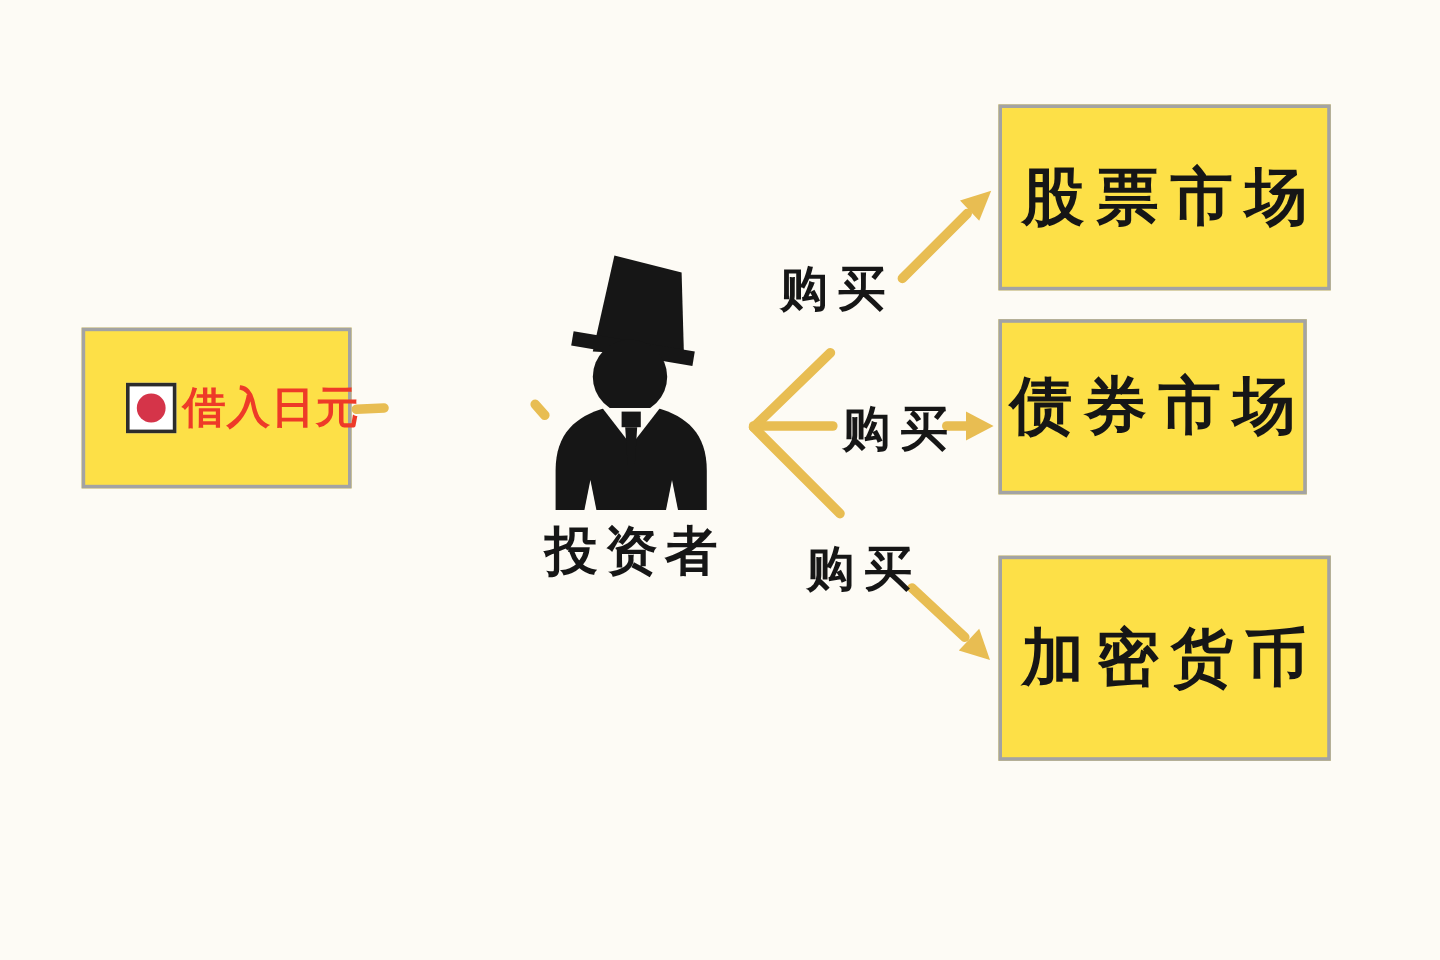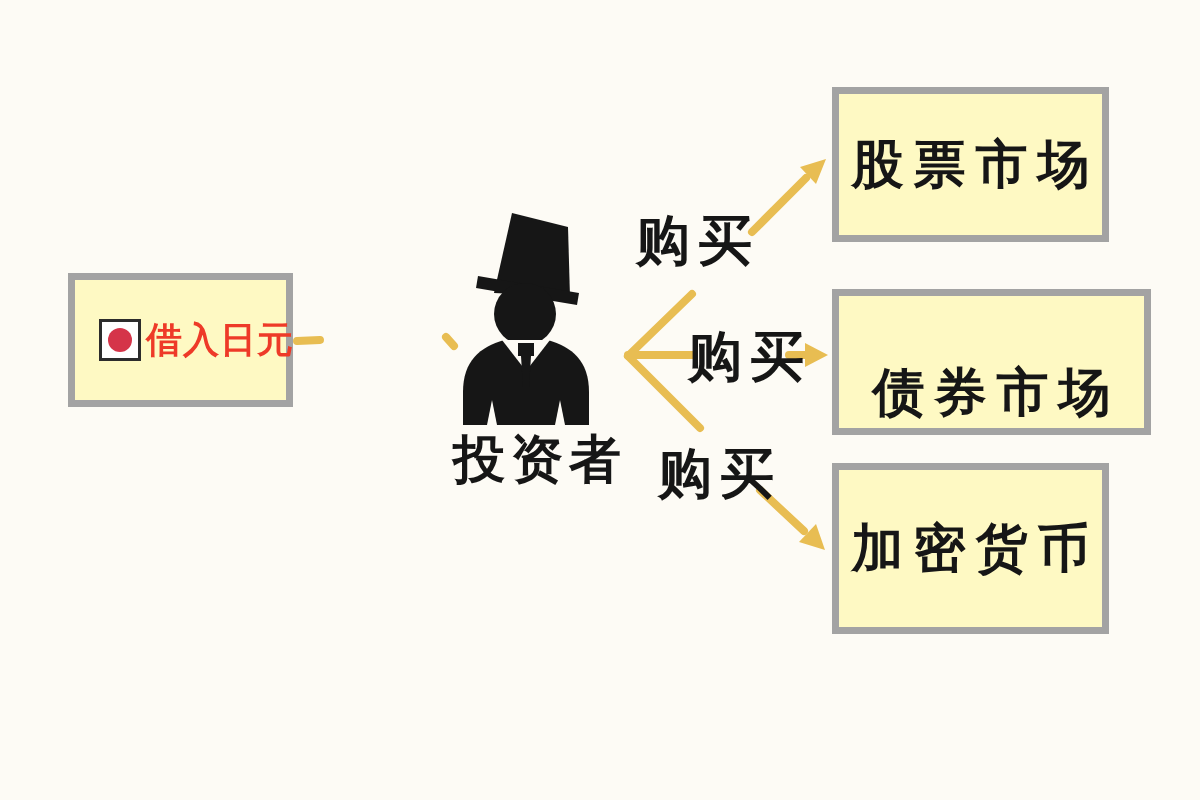--- a/index.html
+++ b/index.html
@@ -7,36 +7,36 @@
     position:relative;
     width:1200px;height:800px;
     background:#fdfbf5;
     overflow:hidden;
     font-family:"Liberation Sans","DejaVu Sans",sans-serif;
     color:#161616;
   }
   
   .node-box{
     position:absolute;
-    background:#fef9c3;
-    border:7px solid #a3a3a3;
+    background:#fde047;
+    border:3px solid #a3a3a3;
     box-sizing:border-box;
     display:flex;align-items:center;justify-content:center;
   }
   .node-label{
     font-size:52px;font-weight:bold;
     letter-spacing:10px;
     white-space:nowrap;
     transform:translateX(5px); 
   }
   
   .source-box{
     left:68px;top:273px;width:225px;height:134px;
     justify-content:flex-start;
-    padding-left:24px;
+    padding-left:34px;
   }
   .flag{
     width:42px;height:42px;
     background:#ffffff;
     border:3px solid #2c2c2c;
     box-sizing:border-box;
     position:relative;flex:0 0 auto;
   }
   .flag-dot{
     position:absolute;left:50%;top:50%;
@@ -50,22 +50,22 @@
     letter-spacing:1px;
     margin-left:5px;white-space:nowrap;
   }
   
   .float-label{
     position:absolute;
     font-weight:bold;white-space:nowrap;
     transform:translate(-50%,-50%);
   }
   .rate-label{font-size:46px;letter-spacing:1px;}
-  .buy-label{font-size:54px;letter-spacing:8px;}
-  .investor-label{font-size:52px;letter-spacing:6px;margin-left:11px;}
+  .buy-label{font-size:40px;letter-spacing:8px;}
+  .investor-label{font-size:44px;letter-spacing:6px;}
   svg{position:absolute;left:0;top:0;}
 </style>
 </head>
 <body>
 
 <div class="canvas">
 
   <svg width="1200" height="800" viewBox="0 0 1200 800">
     <g stroke="#e8bd52" stroke-width="8" fill="none" stroke-linecap="round">
 
@@ -111,21 +111,21 @@
   <div class="float-label investor-label" style="left:529px;top:460px;">投资者</div>
 
   <div class="float-label buy-label" style="left:698px;top:241px;">购买</div>
   <div class="float-label buy-label" style="left:750px;top:357px;">购买</div>
   <div class="float-label buy-label" style="left:720px;top:474px;">购买</div>
 
   <div class="node-box" style="left:832px;top:87px;width:277px;height:155px;">
     <span class="node-label">股票市场</span>
   </div>
 
-  <div class="node-box" style="left:832px;top:289px;width:319px;height:146px;align-items:flex-end;">
+  <div class="node-box" style="left:832px;top:266px;width:257px;height:146px;">
     <span class="node-label">债券市场</span>
   </div>
 
   <div class="node-box" style="left:832px;top:463px;width:277px;height:171px;">
     <span class="node-label">加密货币</span>
   </div>
 
 </div>
 
 </body></html>

